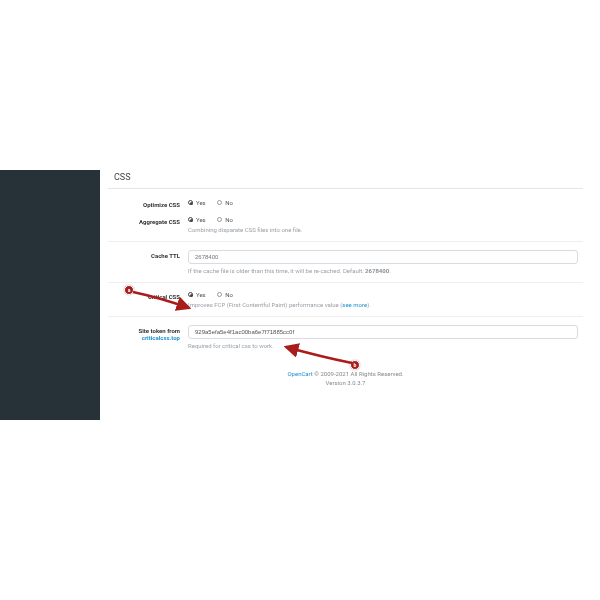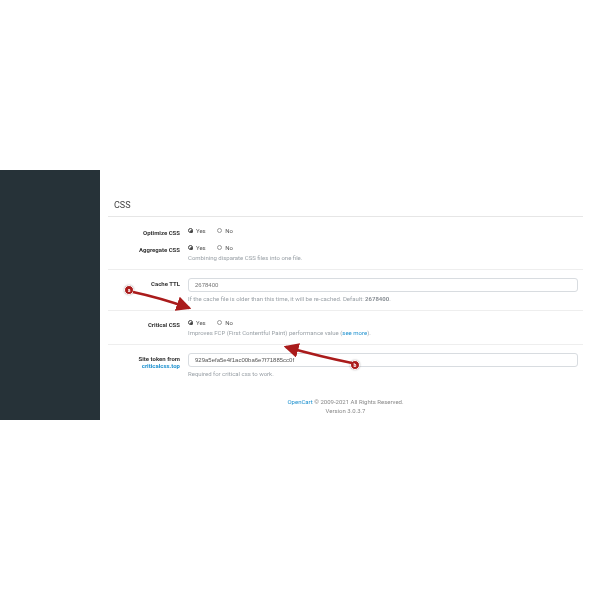--- a/index.html
+++ b/index.html
@@ -28,21 +28,20 @@
     width: 100px;
     height: 250px;
     background: #263238; 
   }
   .panel {
     position: absolute;
     left: 108px;
     top: 0;
     width: 475px;
     background: #fff;
-    margin-top: 28px;
   }
   .legend {
     font-size: 9px;
     color: #444;
     padding: 2px 0 6px 6px;
     border-bottom: 1px solid #e6e6e6;
     margin-bottom: 10px;
   }
   .row {
     display: flex;

